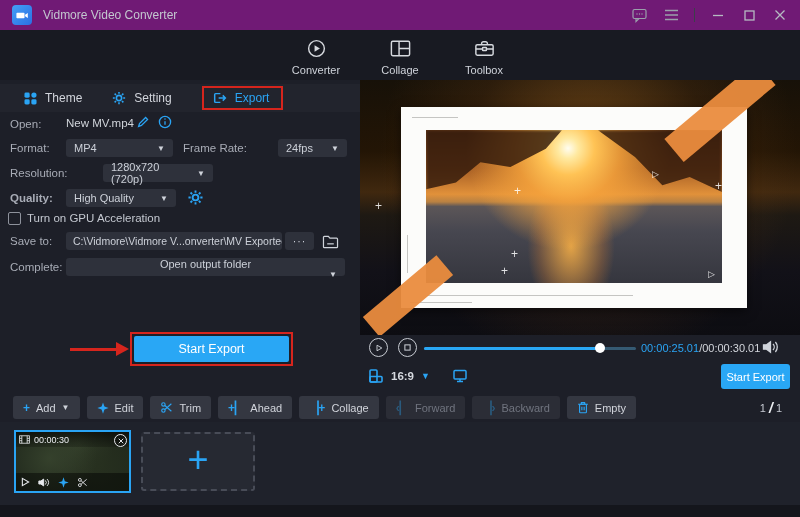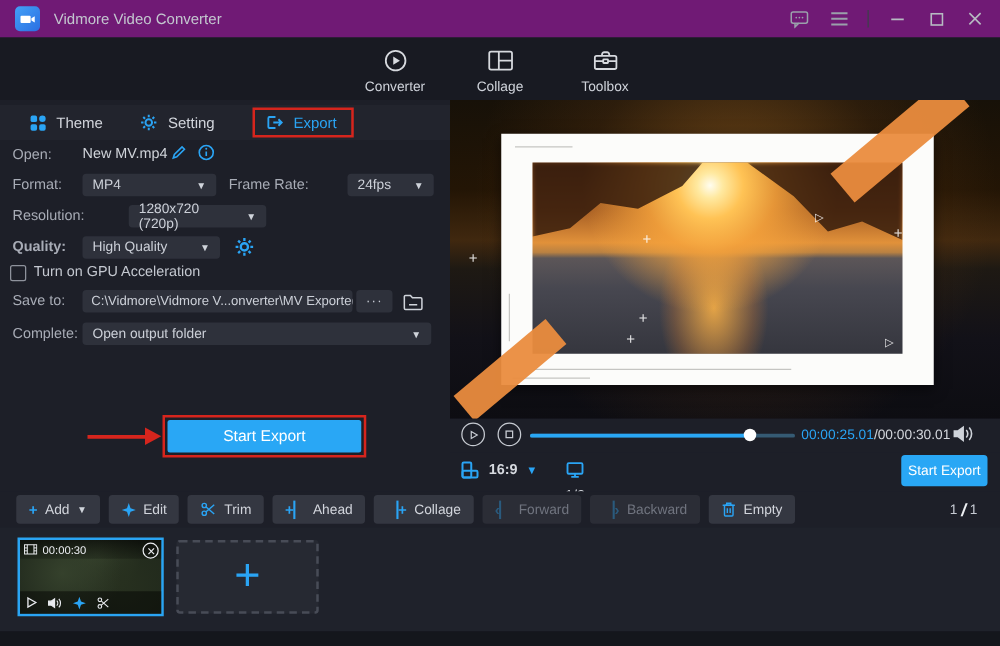--- a/index.html
+++ b/index.html
@@ -296,21 +296,21 @@
     <span>···</span>
   </div>
   <span class="ic-btn" style="left:320px;top:232px;width:20px;height:18px;">
     <svg width="17" height="15" viewBox="0 0 18 16" fill="none" stroke="#cfd3da" stroke-width="1.3">
         <path d="M1.5 3.5a1 1 0 0 1 1-1h4.2L8.4 4.5h7.1a1 1 0 0 1 1 1v8a1 1 0 0 1-1 1H2.5a1 1 0 0 1-1-1z"></path>
         <path d="M5.5 10.5h7"></path>
       </svg>
   </span>
 
   <span class="form-lbl" style="top:261px;">Complete:</span>
-  <div class="dd" style="left:66px;top:258px;width:279px;">
+  <div class="dd" style="left:66px;top:258px;width:279px;flex-direction:column;">
     <span>Open output folder</span>
       <span class="caret">▼</span>
   </div>
 
   <div class="red-arrow-line"></div>
   <div class="red-arrow-head"></div>
   <div class="red-outline">
     <button class="start-export-main">Start Export</button>
   </div>
 

